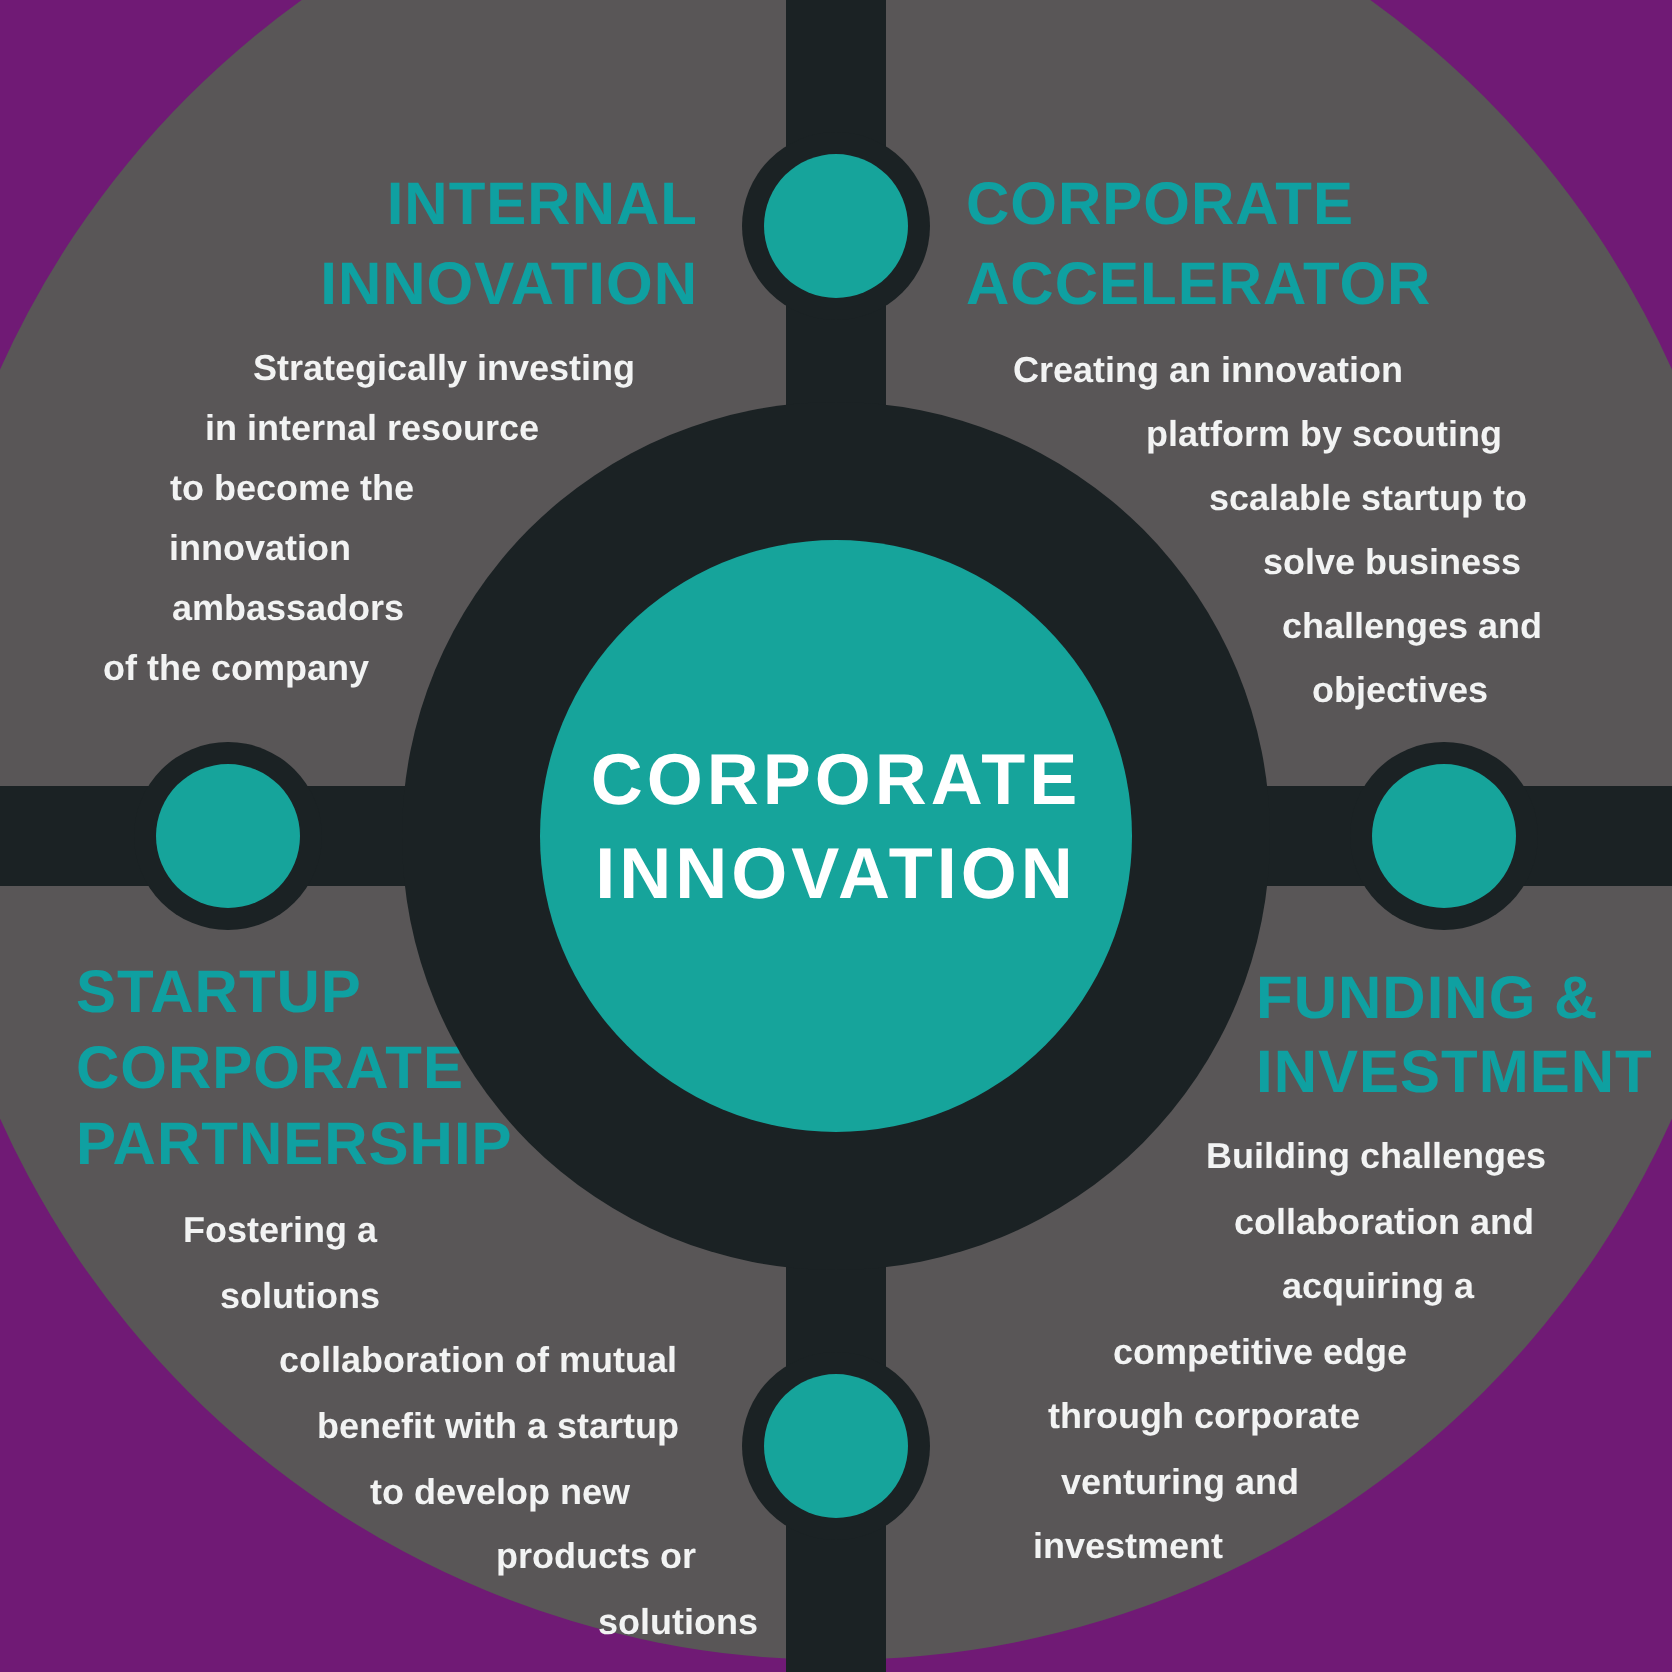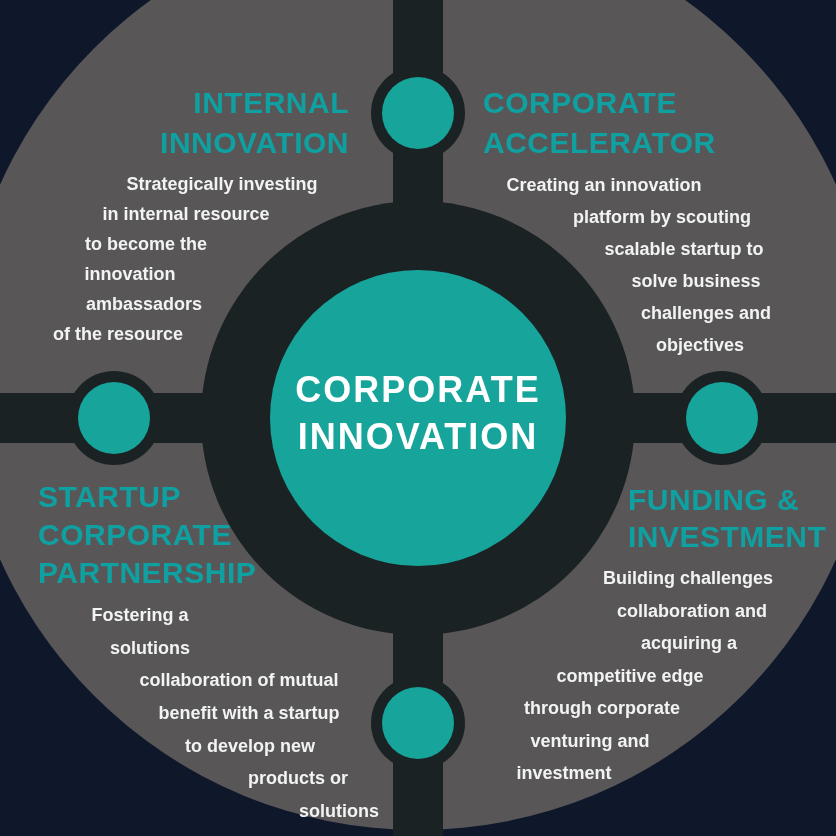--- a/index.html
+++ b/index.html
@@ -1,19 +1,19 @@
 <!DOCTYPE html>
 <html><head>
 <meta charset="utf-8">
 <style>
   html,body{margin:0;padding:0;}
   body{font-family:"Liberation Sans", sans-serif; background:#ffffff;}
   .canvas{
     position:relative; width:836px; height:836px; overflow:hidden;
-    background:#0f172a;
+    background:#701a75;
   }
   .gray-circle{
     position:absolute; left:-40px; top:-86px; width:916px; height:916px;
     border-radius:50%; background:#595657;
   }
   .bar-v{
     position:absolute; left:393px; top:0; width:50px; height:836px;
     background:#1B2224;
   }
   .bar-h{
@@ -67,21 +67,21 @@
 
   <div class="q-heading" style="right:487px; top:83px; text-align:right">
     <div>INTERNAL</div>
     <div>INNOVATION</div>
   </div>
   <div class="q-line" style="left:222px; top:169px">Strategically investing</div>
   <div class="q-line" style="left:186px; top:199px">in internal resource</div>
   <div class="q-line" style="left:146px; top:229px">to become the</div>
   <div class="q-line" style="left:130px; top:259px">innovation</div>
   <div class="q-line" style="left:144px; top:289px">ambassadors</div>
-  <div class="q-line" style="left:118px; top:319px">of the resource</div>
+  <div class="q-line" style="left:118px; top:319px">of the company</div>
 
   <div class="q-heading" style="left:483px; top:83px">
     <div>CORPORATE</div>
     <div>ACCELERATOR</div>
   </div>
   <div class="q-line" style="left:604px; top:170px">Creating an innovation</div>
   <div class="q-line" style="left:662px; top:202px">platform by scouting</div>
   <div class="q-line" style="left:684px; top:234px">scalable startup to</div>
   <div class="q-line" style="left:696px; top:266px">solve business</div>
   <div class="q-line" style="left:706px; top:298px">challenges and</div>

